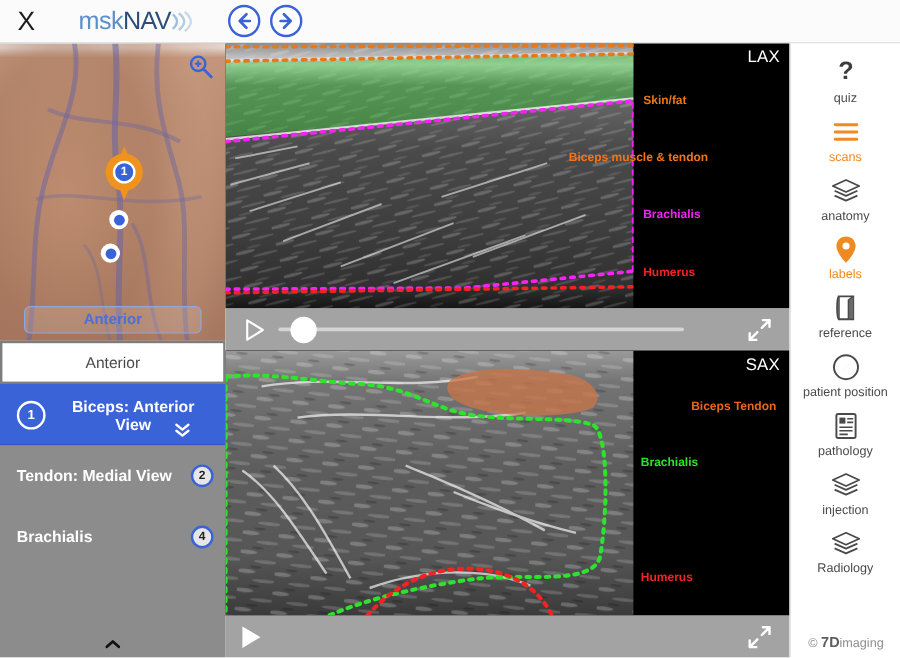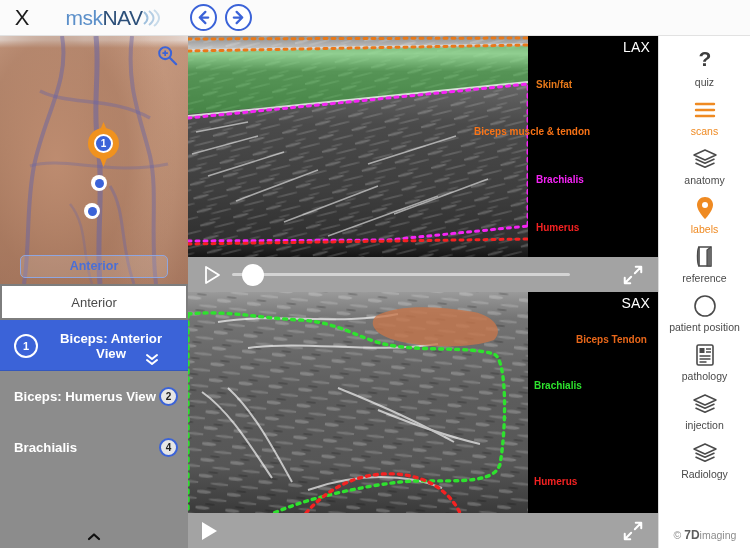--- a/index.html
+++ b/index.html
@@ -277,21 +277,21 @@
         <div class="vlabel">Biceps: Anterior View</div>
         <div class="chev-dbl">
           <svg width="16" height="14" viewBox="0 0 16 14">
             <path d="M3 2 L8 6 L13 2" stroke="#fff" stroke-width="2" fill="none" stroke-linecap="round" stroke-linejoin="round"></path>
             <path d="M3 7 L8 11 L13 7" stroke="#fff" stroke-width="2" fill="none" stroke-linecap="round" stroke-linejoin="round"></path>
           </svg>
         </div>
       </div>
 
       <div class="view-item">
-        <div class="vlabel">Biceps: Humerus View</div>
+        <div class="vlabel">Tendon: Medial View</div>
         <div class="num-badge">2</div>
       </div>
 
 
       <div class="view-item">
         <div class="vlabel">Brachialis</div>
         <div class="num-badge">4</div>
       </div>
     </div>
 

